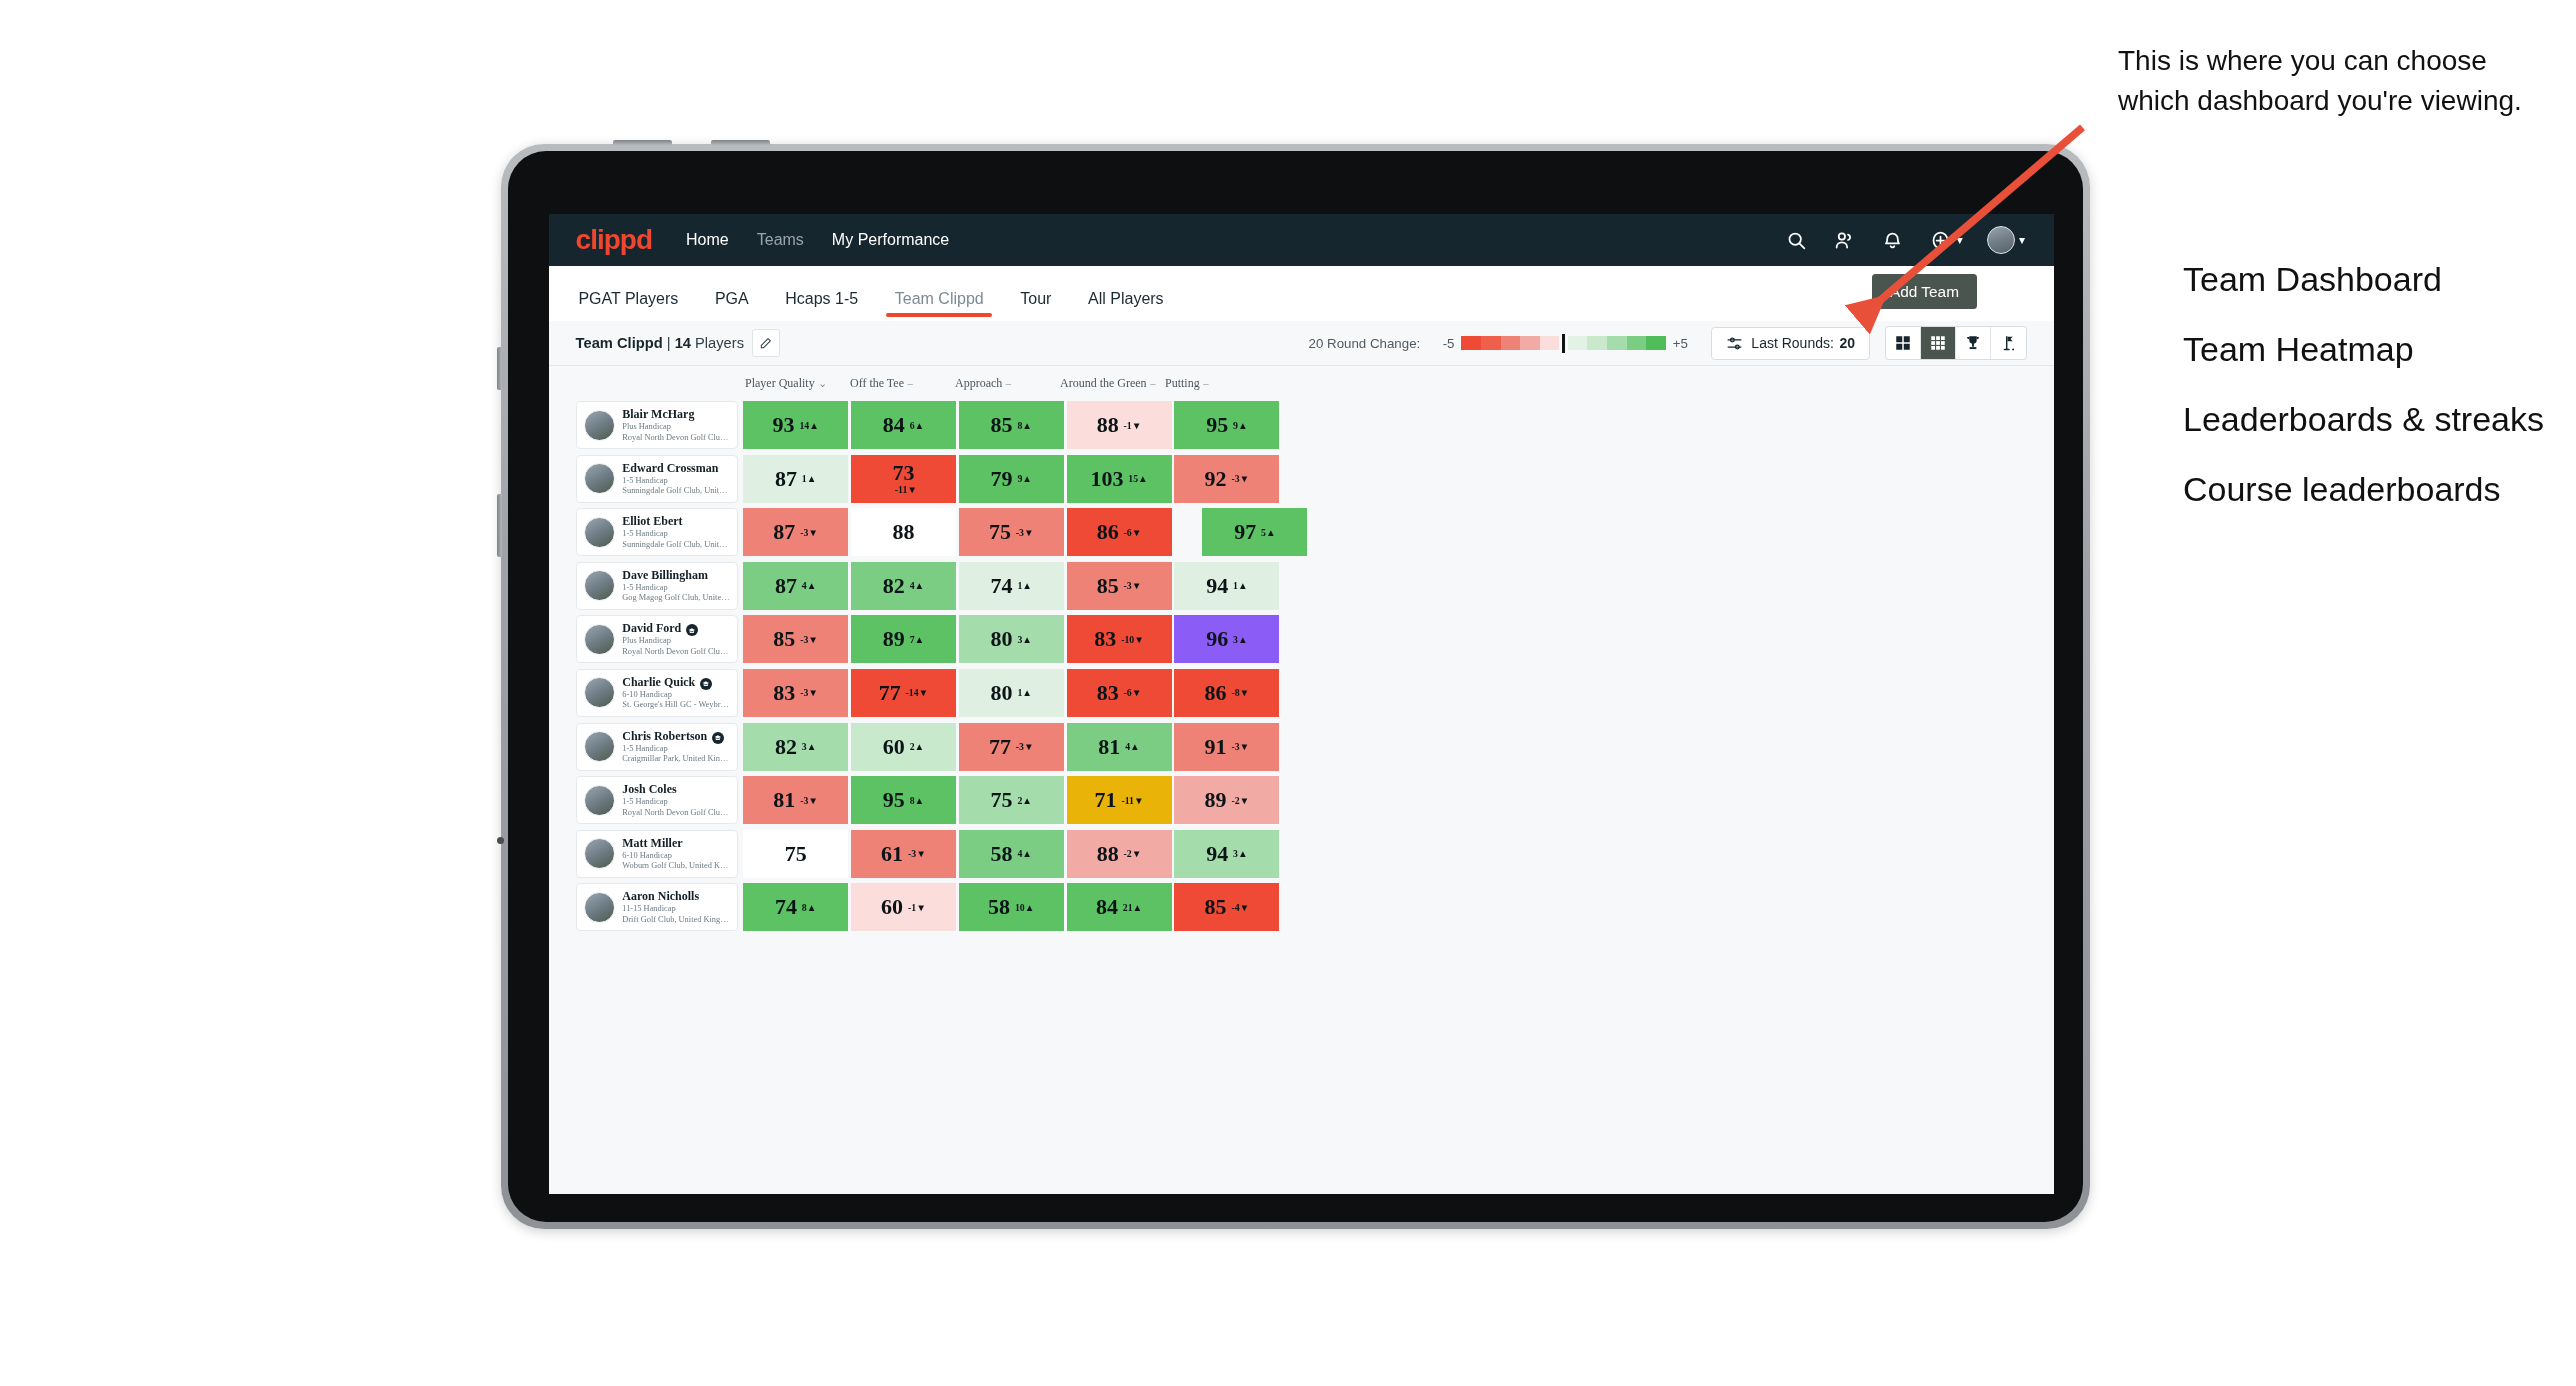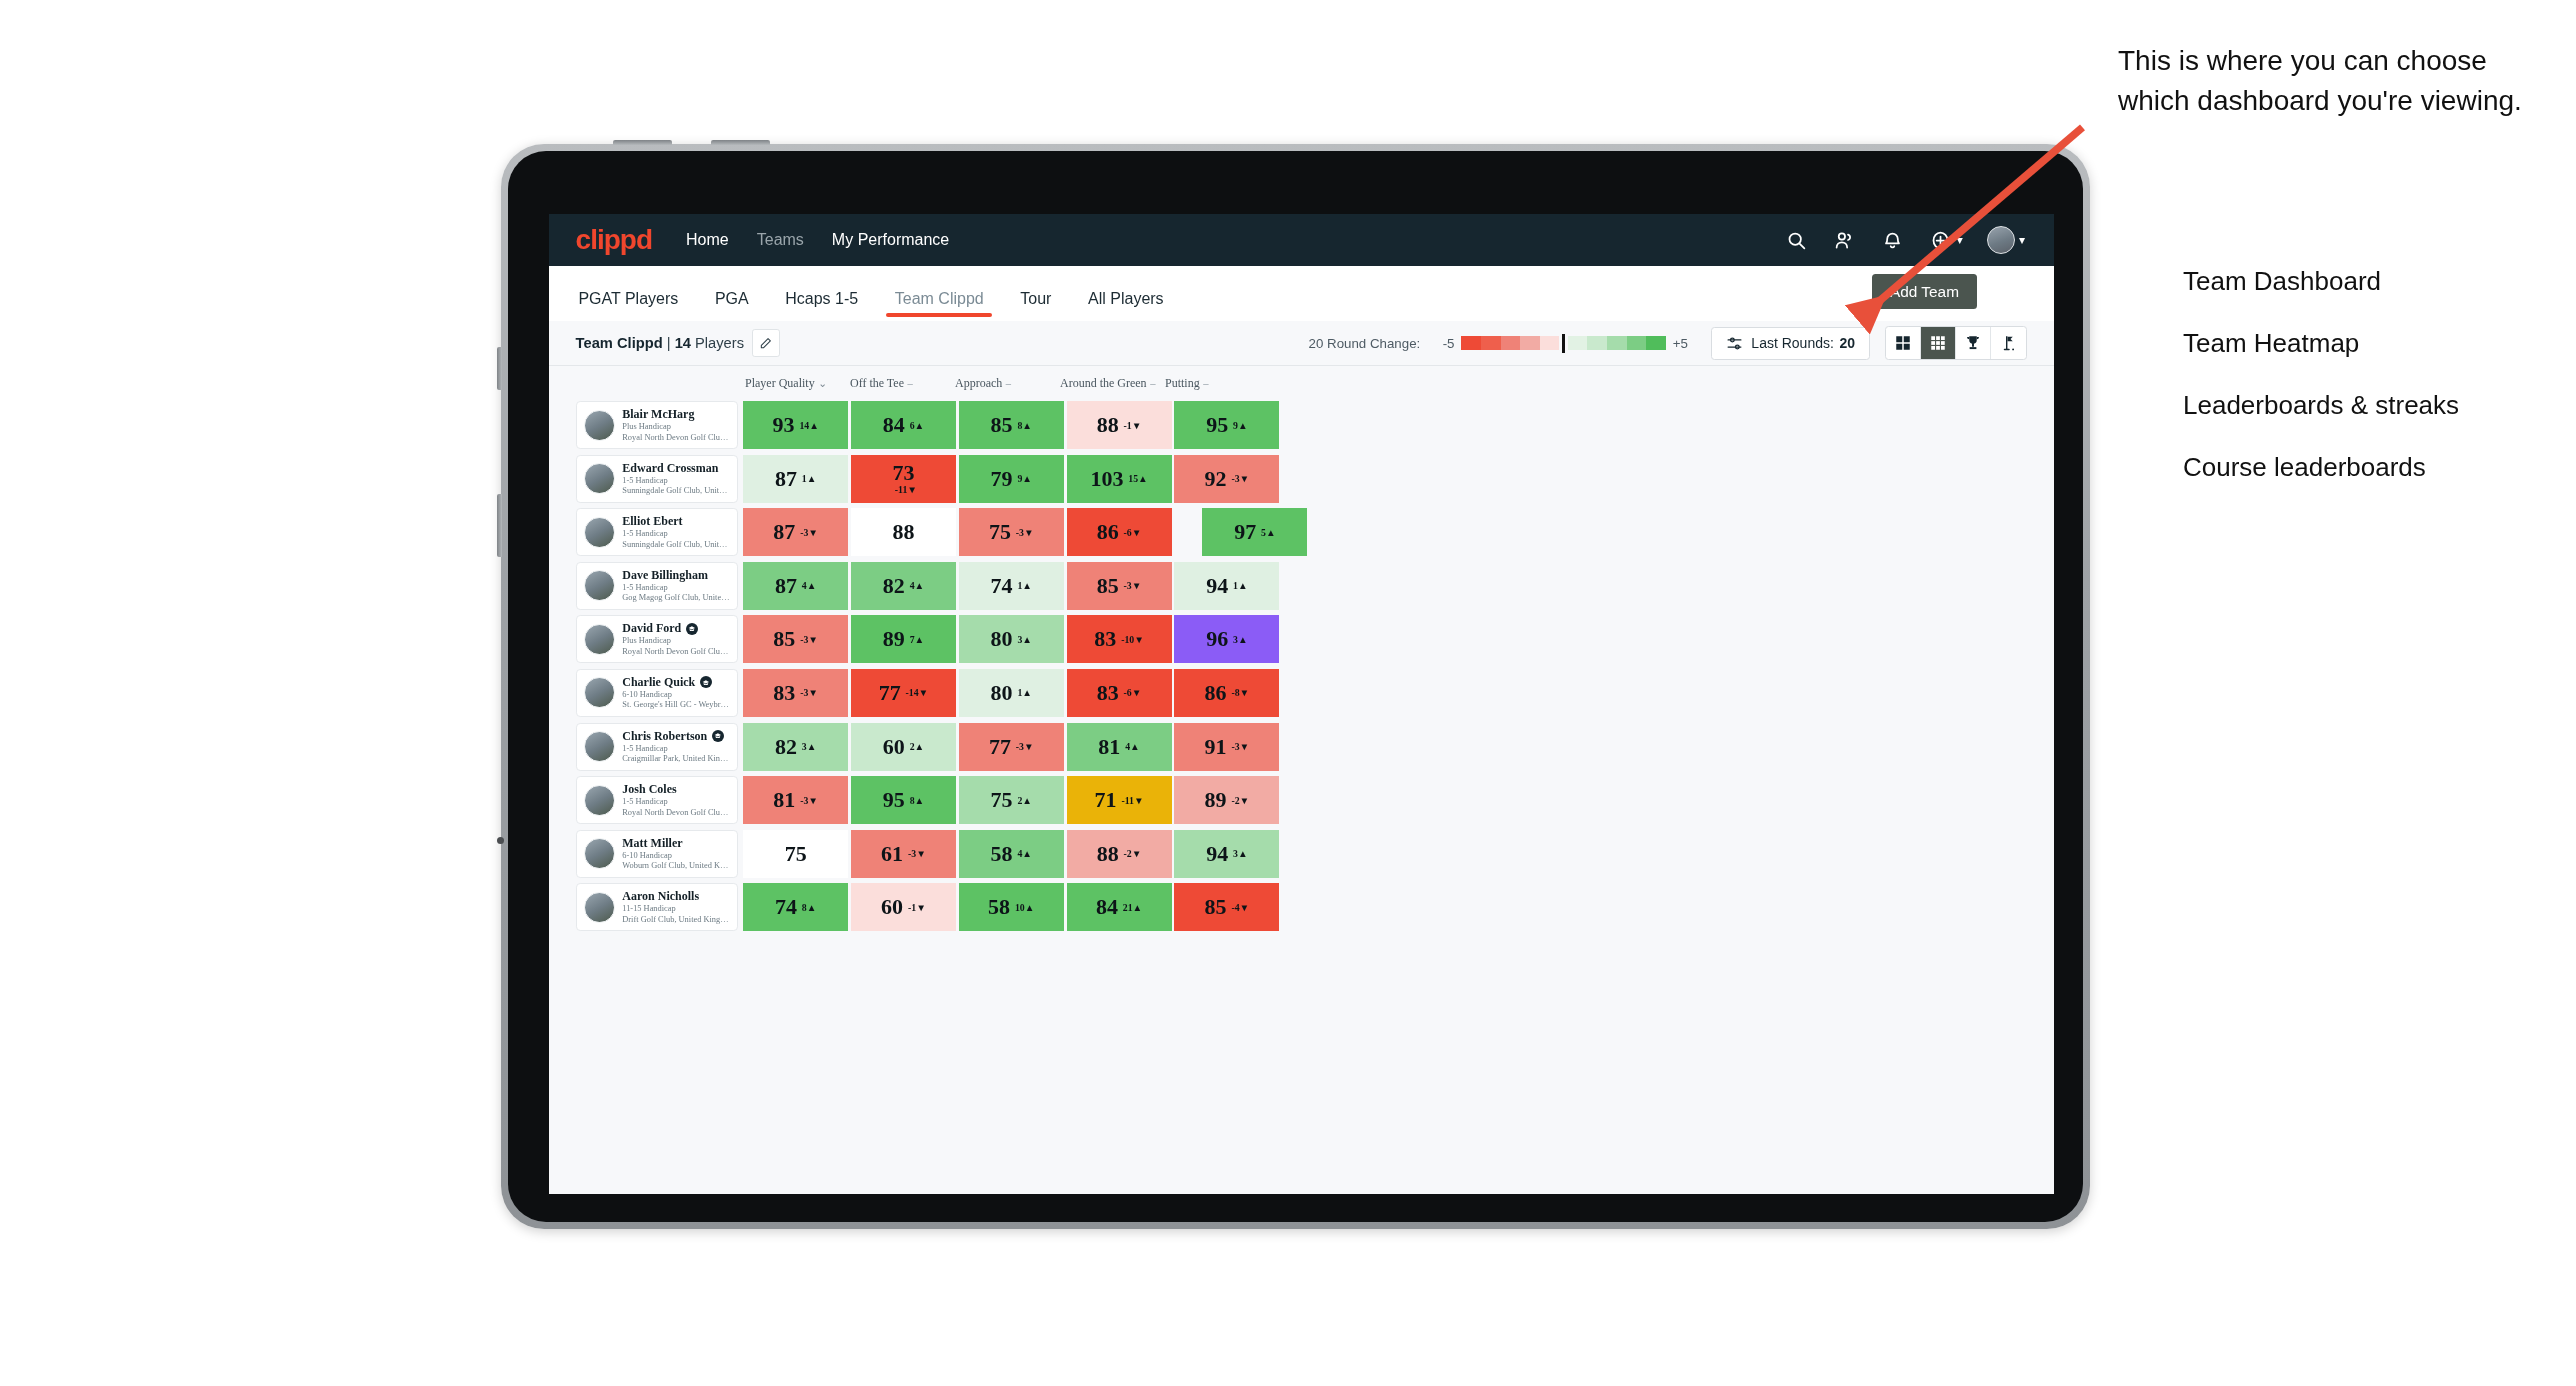--- a/index.html
+++ b/index.html
@@ -217,21 +217,21 @@
     height: 48px;
     margin-right: 5.6px;
   }
   .pavatar {
     width: 31px; height: 31px; border-radius: 50%;
     flex: none; margin-right: 7.7px;
     border: 1.4px solid #eceff1;
     background: linear-gradient(150deg,#9aa7b0 0%,#6f7d86 50%,#4d5a4c 100%);
   }
   .pinfo { overflow: hidden; }
-  .pname-line { display: flex; align-items: center; }
+  .pname-line { display: flex; align-items: flex-end; }
   .pname {
     font-size: 12px; font-weight: 700; color: #131f26;
     white-space: nowrap;
   }
   .pbadge {
     width: 12px; height: 12px; border-radius: 50%;
     background: #16262f; margin-left: 4.9px; flex: none;
     display: flex; align-items: center; justify-content: center;
   }
   .pbadge svg { width: 7.7px; height: 7.7px; fill: #fff; }
@@ -265,23 +265,23 @@
   #anno-text {
     position: absolute;
     left: 2118px; top: 41px;
     width: 434px;
     font-size: 28px;
     line-height: 1.42;
     color: #111;
   }
   #anno-list {
     position: absolute;
-    left: 2183px; top: 266px;
+    left: 2183px; top: 260px;
     width: 392px;
-    font-size: 26px;
+    font-size: 34px;
     color: #111;
   }
   #anno-list div { margin-bottom: 31px; white-space: nowrap; }
 </style>
 </head>
 <body>
 
 <div id="device">
   <div class="top-btn t1"></div>
   <div class="top-btn t2"></div>

